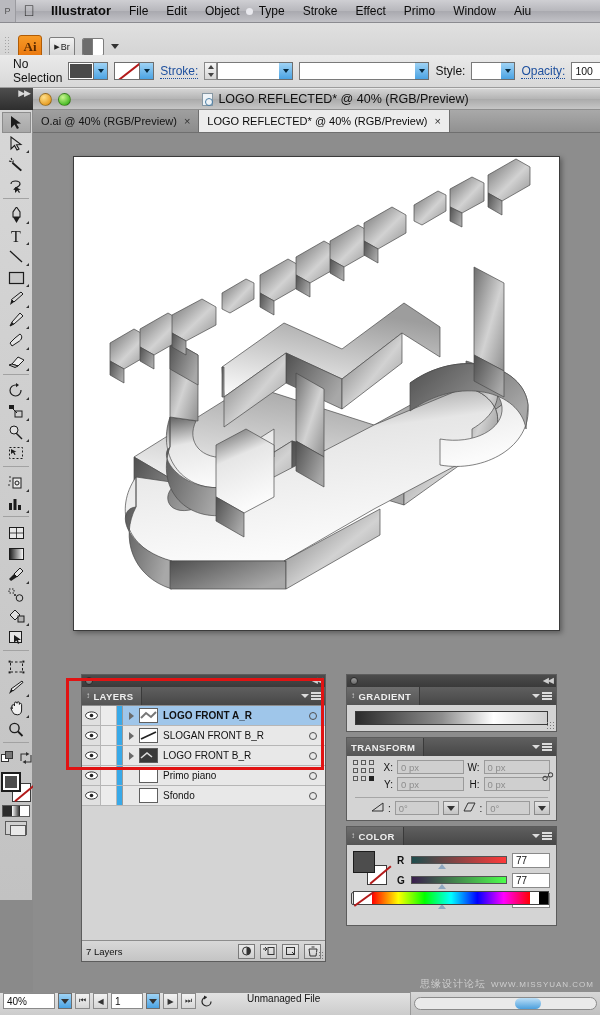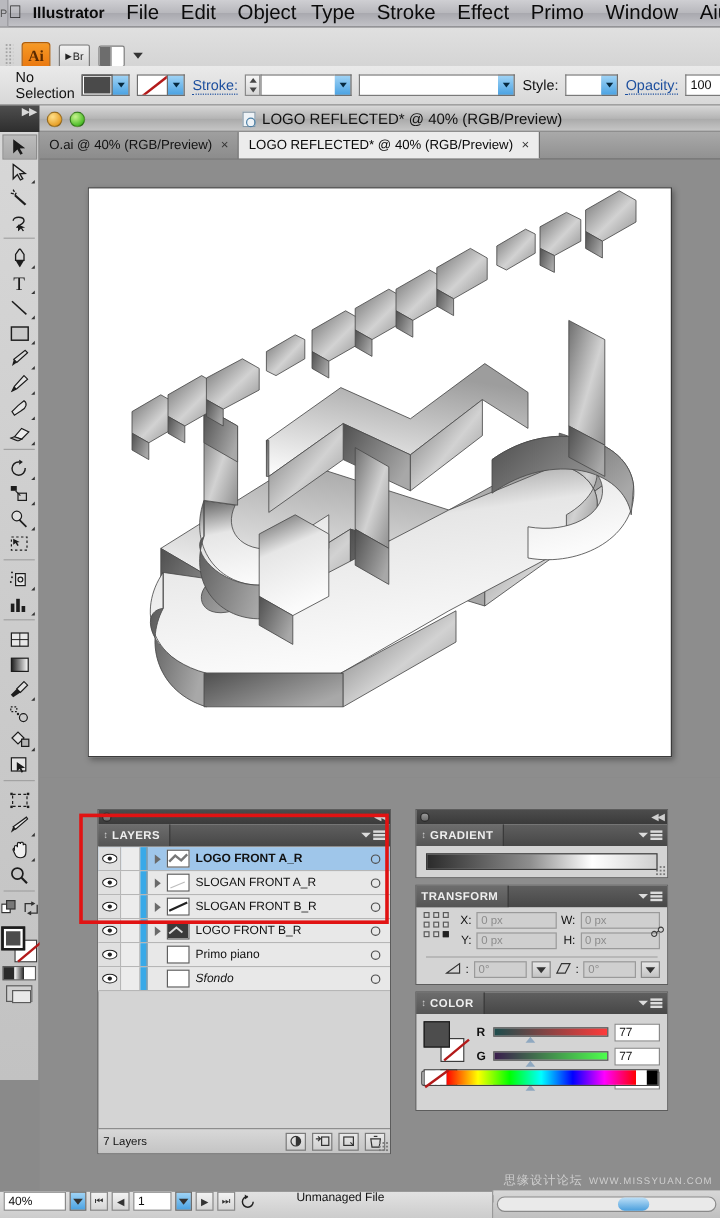--- a/index.html
+++ b/index.html
@@ -18,21 +18,21 @@
     background: linear-gradient(180deg,#cfcfd3 0%,#b7b7bc 50%,#a9a9af 51%,#c2c2c7 100%);
     border-bottom: 1px solid #8b8b90;
     display: flex; align-items: center;
   }
   .mb-corner {
     width: 16px; height: 22px; background: #b9b9be;
     font-size: 9px; color:#555; text-align:center; line-height:22px;
     border-right:1px solid #9a9a9f;
   }
   .apple-logo { width: 26px; text-align:center; font-size: 15px; line-height:22px; color:#1a1a1a; }
-  .mb-item { font-size: 17px; color:#0b0b0b; padding: 0 9px; line-height: 22px; white-space: nowrap; }
+  .mb-item { font-size: 12px; color:#0b0b0b; padding: 0 9px; line-height: 22px; white-space: nowrap; }
   .mb-item.app { font-weight: bold; font-size: 13px; }
   .mb-dot { width:7px;height:7px;border-radius:50%;background:#e9e9ee;margin:0 -3px;}
 
   
   .apptoolbar {
     position: absolute; left:0; top:23px; width:600px; height:48px;
     background: linear-gradient(180deg,#e0e0e0 0%,#cfcfcf 100%);
     border-bottom:1px solid #9c9c9c;
     display:flex; align-items:center; gap:7px; padding-left: 4px;
   }
@@ -218,21 +218,21 @@
     border-bottom:1px solid #b6b6b6;background:#e8e8e8;font-size:10px;color:#111;
   }
   .layer-row.selected{background:#9fc6ea;font-weight:bold;}
   .lr-eye{width:19px;height:19px;display:flex;align-items:center;justify-content:center;border-right:1px solid #b6b6b6;background:#e0e0e0;}
   .lr-lock{width:16px;height:19px;border-right:1px solid #b6b6b6;background:#ececec;}
   .lr-color{width:6px;height:19px;background:#38a9e8;border-right:1px solid #9a9a9a;}
   .lr-tri{width:16px;display:flex;align-items:center;justify-content:center;}
   .lr-tri .t{width:0;height:0;border-top:4px solid transparent;border-bottom:4px solid transparent;border-left:5px solid #6a6a6a;}
   .lr-thumb{width:19px;height:15px;border:1px solid #5f5f5f;background:#fff;margin-right:5px;overflow:hidden;}
   .lr-name{flex:1;white-space:nowrap;overflow:hidden;}
-  .lr-name.italic{font-style:italic;}
+  .lr-name.italic{}
   .lr-target{width:24px;display:flex;align-items:center;justify-content:center;}
   .lr-target .ring{width:8px;height:8px;border-radius:50%;border:1.5px solid #4f4f4f;}
   .layers-foot{
     position:absolute;left:0;bottom:0;width:100%;height:21px;
     background:linear-gradient(180deg,#d8d8d8,#c4c4c4);border-top:1px solid #8d8d8d;
     display:flex;align-items:center;padding:0 4px;font-size:9.5px;color:#111;
   }
   .lf-btns{margin-left:auto;display:flex;gap:5px;align-items:center;}
   .lf-btn{width:17px;height:15px;border:1px solid #7b7b7b;background:linear-gradient(180deg,#e9e9e9,#cfcfcf);
     display:flex;align-items:center;justify-content:center;font-size:8px;color:#333;}
@@ -823,43 +823,20 @@
                 <rect width="17" height="13" fill="#fff"></rect>
                 <path d="M1 9 L6 4 L11 8 L16 3" stroke="#777" fill="none" stroke-width="2"></path>
               </svg>
           </span>
           <span class="lr-name">LOGO FRONT A_R</span>
           <span class="lr-target">
               <i class="ring"></i>
             </span>
         </div>
 
-        <div class="layer-row">
-          <span class="lr-eye">
-            <svg width="13" height="9" viewBox="0 0 13 9">
-                <ellipse cx="6.5" cy="4.5" rx="6" ry="3.6" fill="#fff" stroke="#222" stroke-width="0.9"></ellipse>
-                <circle cx="6.5" cy="4.5" r="1.8" fill="#222"></circle>
-              </svg>
-          </span>
-          <span class="lr-lock"></span>
-          <span class="lr-color"></span>
-          <span class="lr-tri">
-              <i class="t"></i>
-            </span>
-          <span class="lr-thumb">
-            <svg width="17" height="13" viewBox="0 0 17 13">
-                <rect width="17" height="13" fill="#fff"></rect>
-                <path d="M2 11 L14 6" stroke="#bdbdbd" fill="none" stroke-width="1"></path>
-              </svg>
-          </span>
-          <span class="lr-name">SLOGAN FRONT A_R</span>
-          <span class="lr-target">
-              <i class="ring"></i>
-            </span>
-        </div>
 
         <div class="layer-row">
           <span class="lr-eye">
             <svg width="13" height="9" viewBox="0 0 13 9">
                 <ellipse cx="6.5" cy="4.5" rx="6" ry="3.6" fill="#fff" stroke="#222" stroke-width="0.9"></ellipse>
                 <circle cx="6.5" cy="4.5" r="1.8" fill="#222"></circle>
               </svg>
           </span>
           <span class="lr-lock"></span>
           <span class="lr-color"></span>

